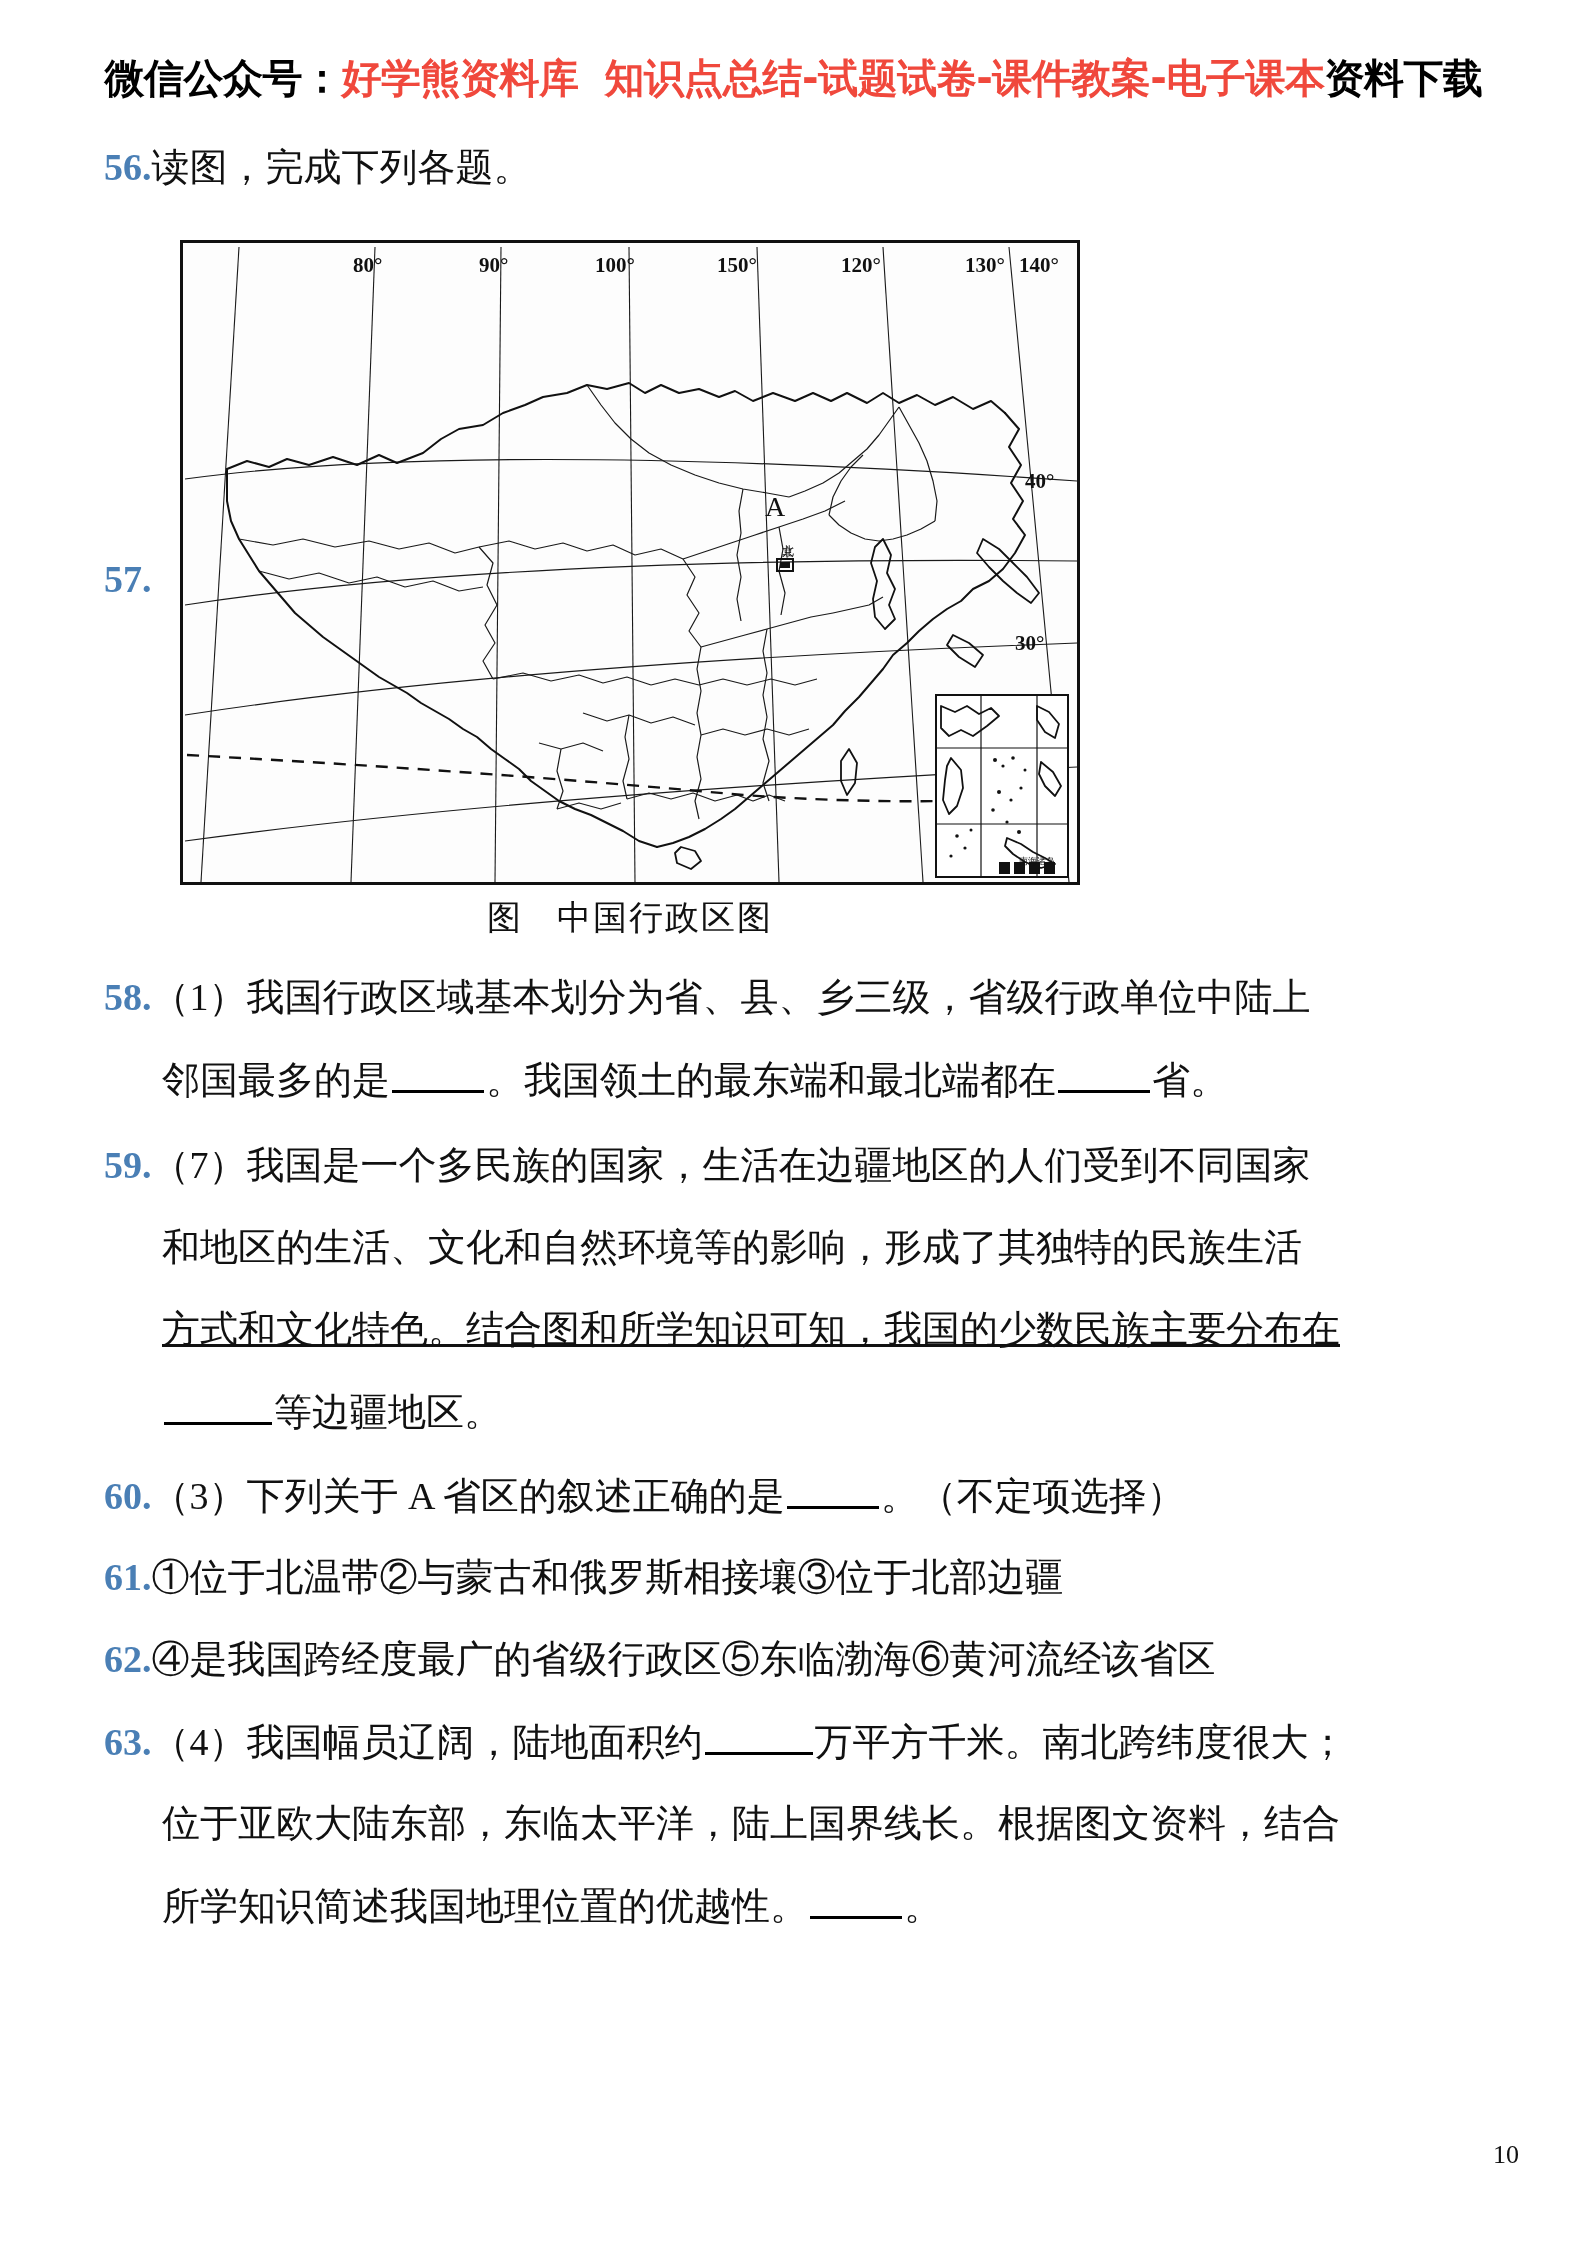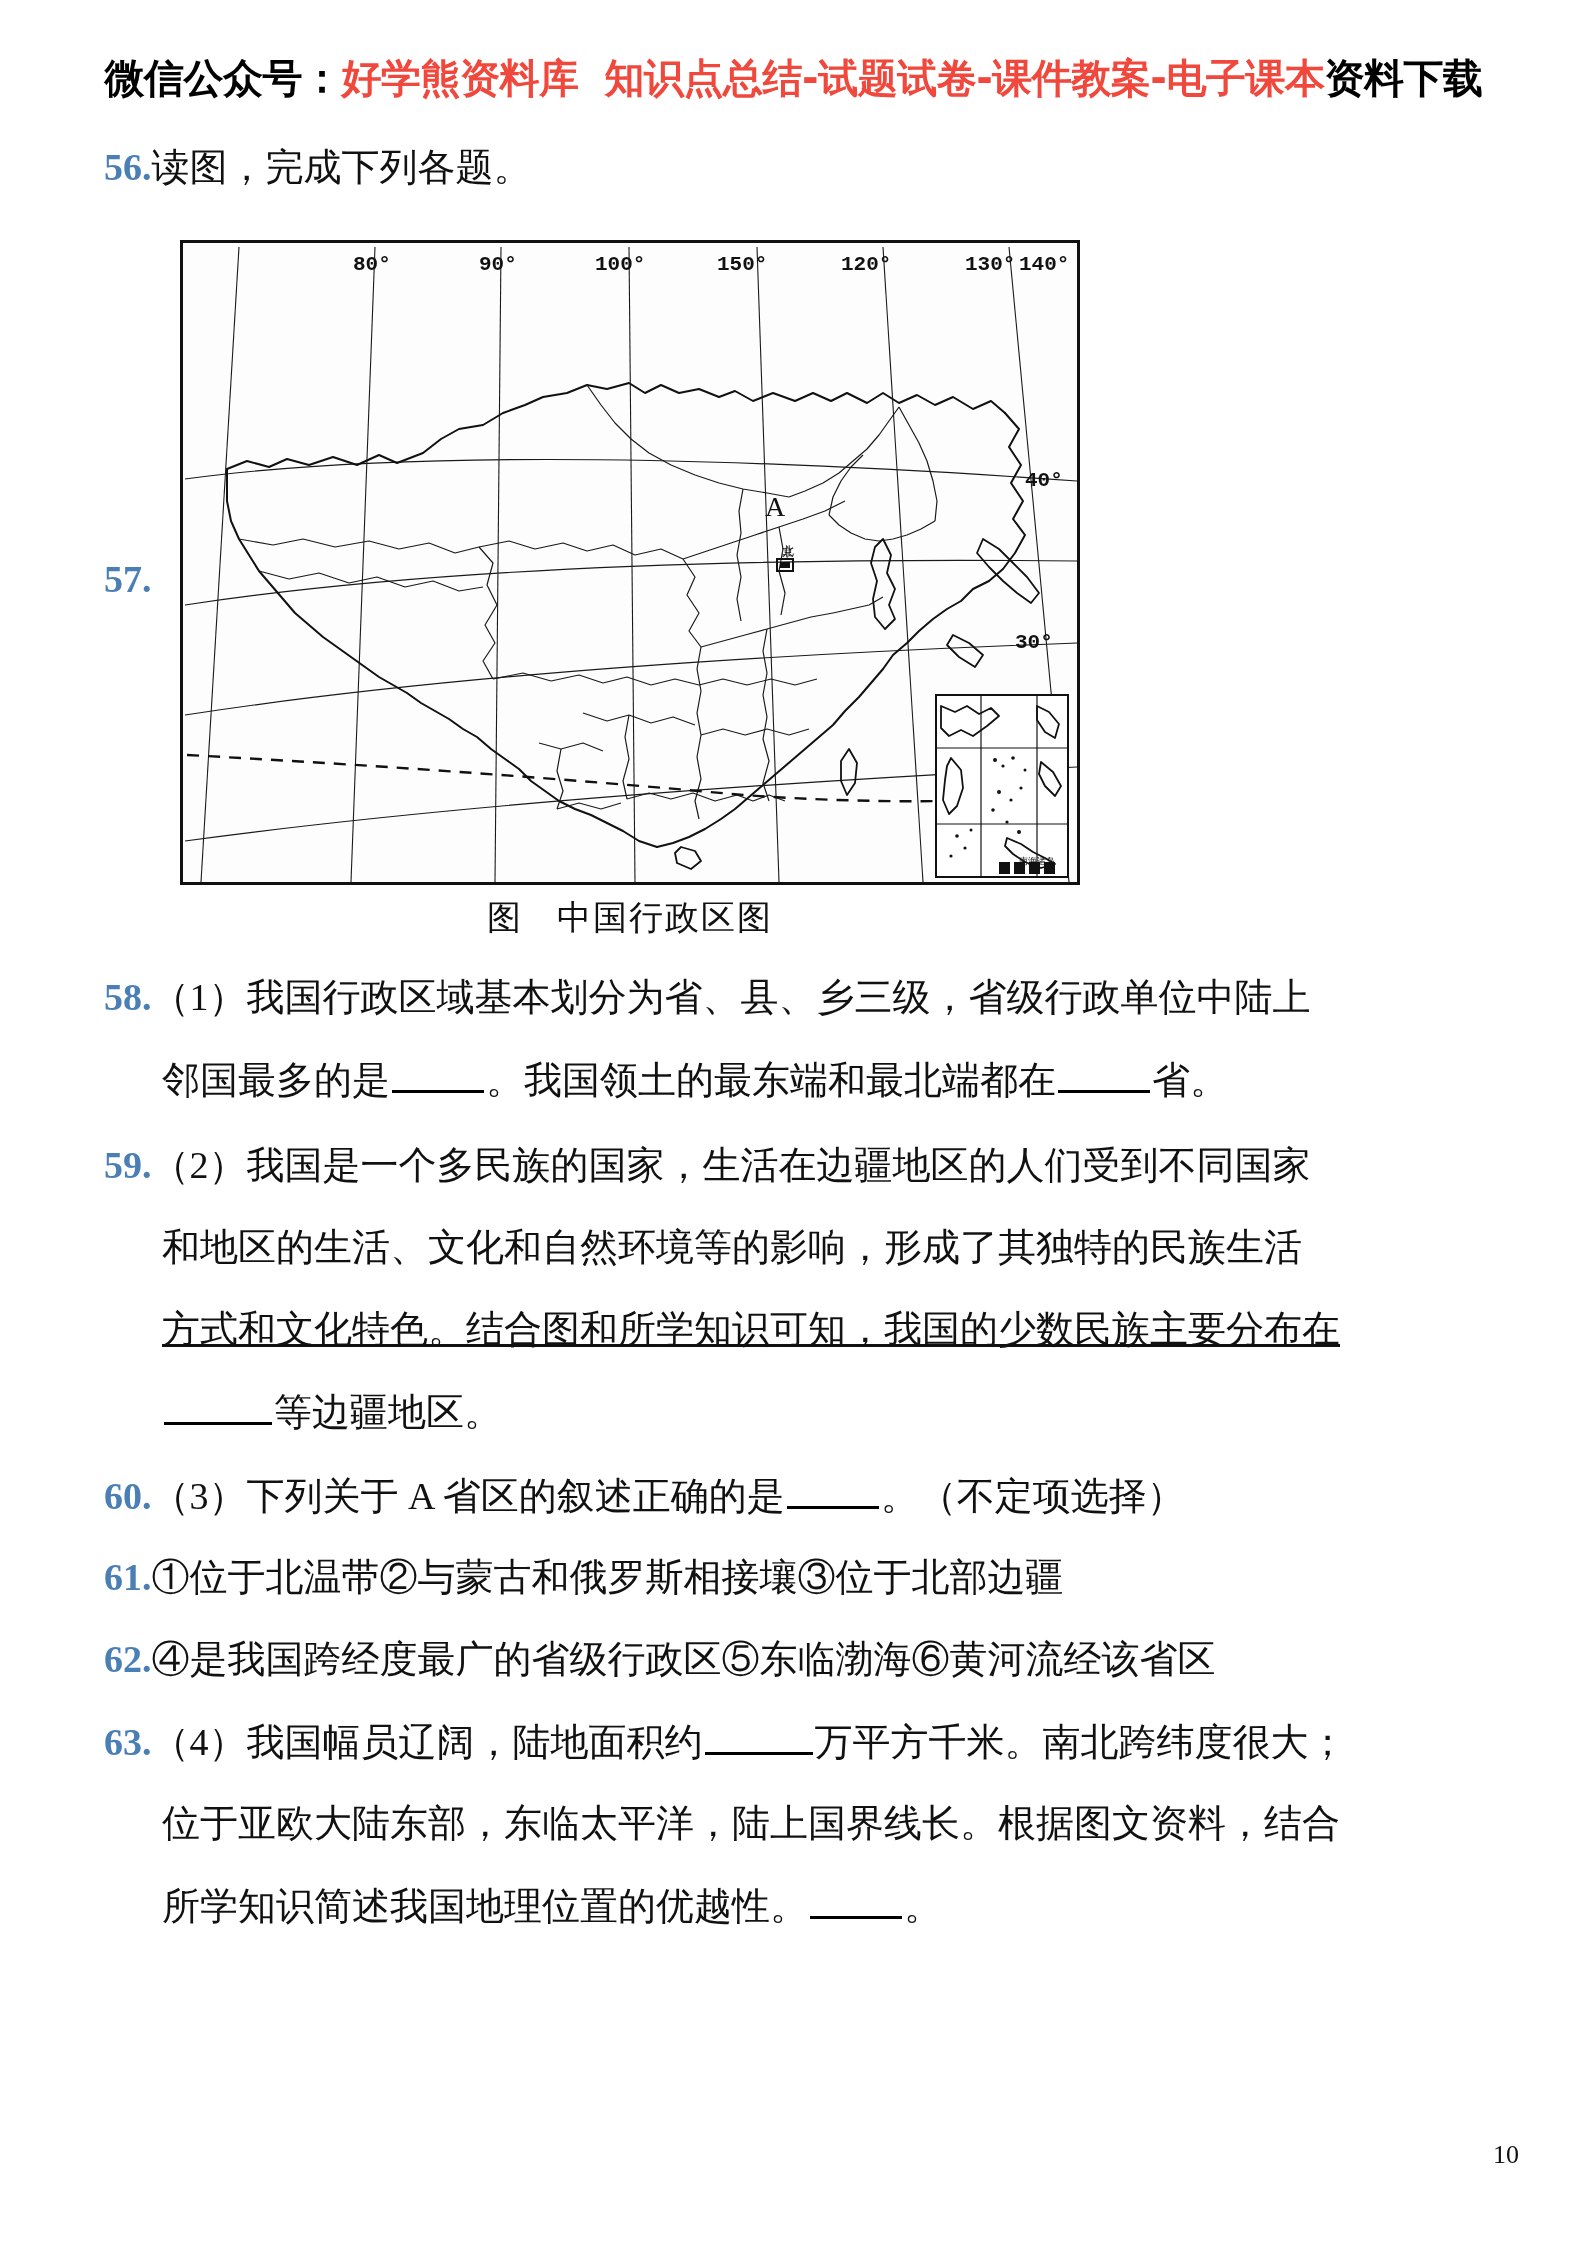--- a/index.html
+++ b/index.html
@@ -93,21 +93,21 @@
     text-align: center;
     font-size: 34px;
     color: #111;
     letter-spacing: 2px;
     font-family: "Liberation Serif", "DejaVu Serif", serif;
   }
   .map-caption .cap-gap { display: inline-block; width: 34px; }
 
   .grid-label {
     position: absolute;
-    font-family: Liberation Mono, monospace;
+    font-family: Liberation Serif, serif;
     font-weight: bold;
     font-size: 21px;
     color: #111;
   }
   .map-letter {
     position: absolute;
     font-family: "Liberation Serif", "DejaVu Serif", serif;
     font-size: 28px;
     color: #111;
   }
@@ -333,21 +333,21 @@
   </div>
 
   <div class="line" style="left:104px; top:978px;">
     <span class="qnum">58.</span><span>（1）我国行政区域基本划分为省、县、乡三级，省级行政单位中陆上</span>
   </div>
   <div class="line" style="left:162px; top:1060px;">
     <span>邻国最多的是</span><span class="blank blank-sm"></span><span>。我国领土的最东端和最北端都在</span><span class="blank blank-sm"></span><span>省。</span>
   </div>
 
   <div class="line" style="left:104px; top:1146px;">
-    <span class="qnum">59.</span><span>（2）我国是一个多民族的国家，生活在边疆地区的人们受到不同国家</span>
+    <span class="qnum">59.</span><span>（7）我国是一个多民族的国家，生活在边疆地区的人们受到不同国家</span>
   </div>
   <div class="line" style="left:162px; top:1228px;">
     <span>和地区的生活、文化和自然环境等的影响，形成了其独特的民族生活</span>
   </div>
   <div class="line" style="left:162px; top:1310px;text-decoration:underline;">
     <span>方式和文化特色。结合图和所学知识可知，我国的少数民族主要分布在</span>
   </div>
   <div class="line" style="left:162px; top:1392px;">
     <span class="blank blank-md"></span><span>等边疆地区。</span>
   </div>

